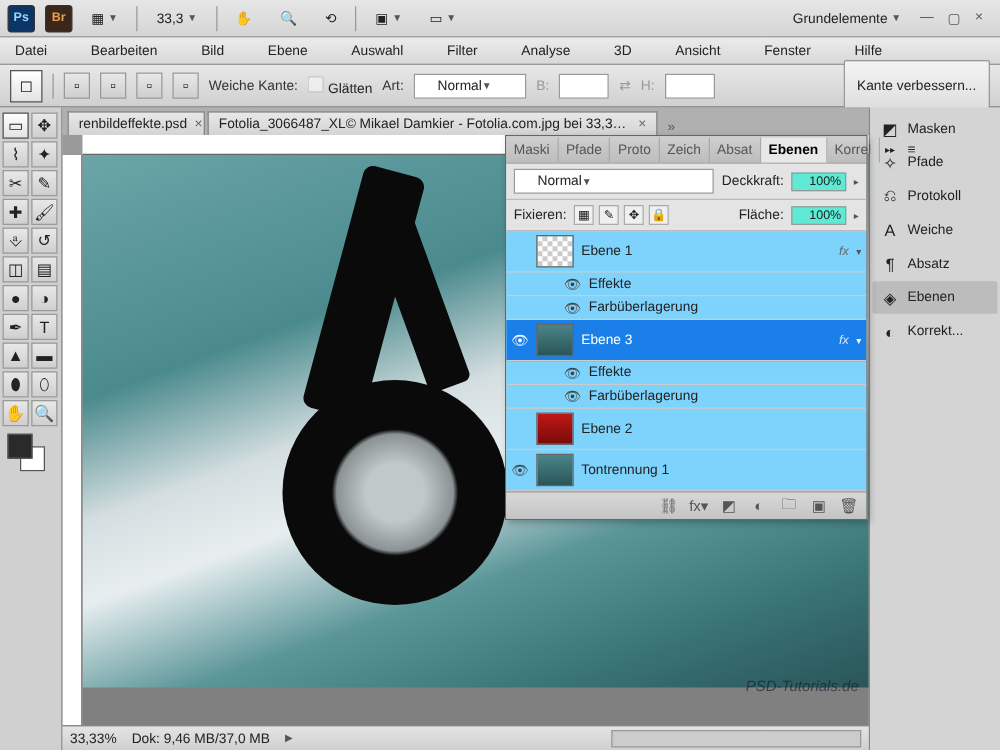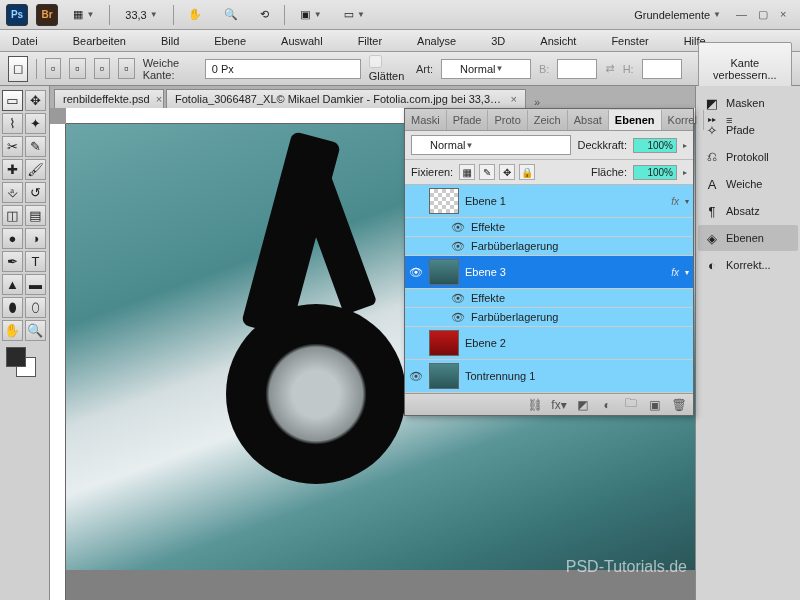--- a/index.html
+++ b/index.html
@@ -62,21 +62,21 @@
 .thumb.red{background:linear-gradient(#c01818,#7a0a0a)}
 .thumb.img{background:linear-gradient(#4a8588,#2a5558)}
 .layer-name{flex:1;font-size:11px}
 .fx{font-style:italic;color:#666;font-size:10px}
 .layer.selected .fx{color:#dfe9f5}
 .sublayer{padding-left:46px;display:flex;align-items:center;gap:6px;padding-top:2px;padding-bottom:2px;border-bottom:1px solid #ccc;font-size:10px}
 .sublayer .eye{width:14px}
 .panel-footer{height:22px;background:linear-gradient(#d8d8d8,#c4c4c4);display:flex;align-items:center;justify-content:flex-end;gap:8px;padding:0 6px;border-top:1px solid #999}
 .pf-icon{width:16px;height:16px;cursor:pointer;color:#555;display:flex;align-items:center;justify-content:center;font-size:12px}
 .tri{font-size:8px;color:#555}
-.watermark{position:absolute;bottom:24px;right:8px;color:#ffffff;font-size:16px;opacity:.6;}
+.watermark{position:absolute;bottom:24px;right:8px;color:#0f172a;font-size:12px;opacity:.6;font-style:italic}
 .lock-icons{display:flex;gap:4px}
 .lock-icons span{width:16px;height:16px;background:#f0f0f0;border:1px solid #aaa;display:flex;align-items:center;justify-content:center;font-size:10px;cursor:pointer}
 .disabled{color:#999}
 .arrow{font-size:8px}
 </style>
 </head>
 <body>
 
 <div class="topbar">
   <div class="ps-icon">Ps</div>
@@ -119,21 +119,20 @@
 </div>
 
 <div class="options-bar">
   <div class="tool active" style="width:26px;height:26px">◻</div>
   <div class="sep"></div>
   <div class="tool">▫</div>
   <div class="tool">▫</div>
   <div class="tool">▫</div>
   <div class="tool">▫</div>
   <span class="opt-label">Weiche Kante:</span>
-  <input class="opt-field" value="0 Px" style="">
   <label class="disabled"><input type="checkbox" disabled="" style=""> <span>Glätten</span></label>
   <span class="opt-label">Art:</span>
   <div class="dropdown">
       <span>Normal</span>
       <span class="tri">▼</span>
     </div>
   <span class="opt-label disabled">B:</span>
   <input class="opt-field disabled" style="width: 40px;" disabled="">
   <span class="disabled">⇄</span>
   <span class="opt-label disabled">H:</span>
@@ -214,20 +213,27 @@
         <div class="artwork">
           <div class="frame-bar"></div>
           <div class="frame-bar2"></div>
           <div class="wheel">
               <div class="wheel-inner"></div>
             </div>
         </div>
         <div class="watermark">PSD-Tutorials.de</div>
       </div>
     </div>
+    <div class="status-bar">
+      <span>33,33%</span>
+      <span><span>Dok:</span> <span>9,46 MB/37,0 MB</span></span>
+      <span class="tri">▶</span>
+      <div class="flex-spacer"></div>
+      <div style="height:14px;flex:0 0 200px;background:#ccc;border:1px solid #999"></div>
+    </div>
   </div>
 
   <div class="panels-right">
     <div class="panel-item">
         <span class="panel-icon">◩</span>
         <span>Masken</span>
       </div>
     <div class="panel-item">
         <span class="panel-icon">✧</span>
         <span>Pfade</span>

